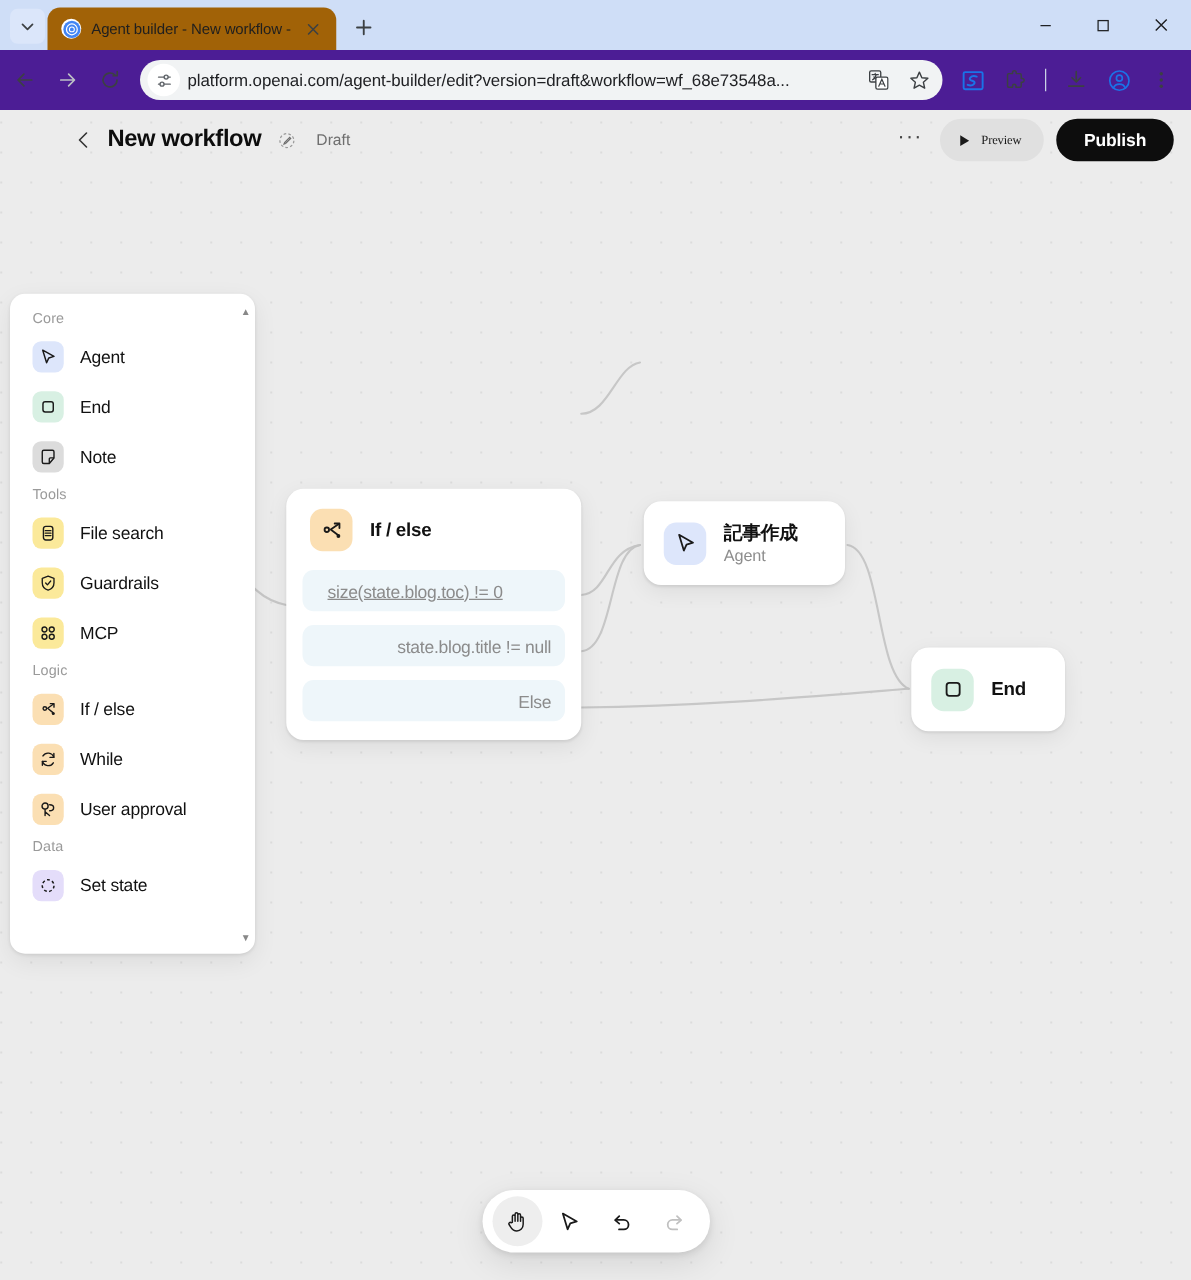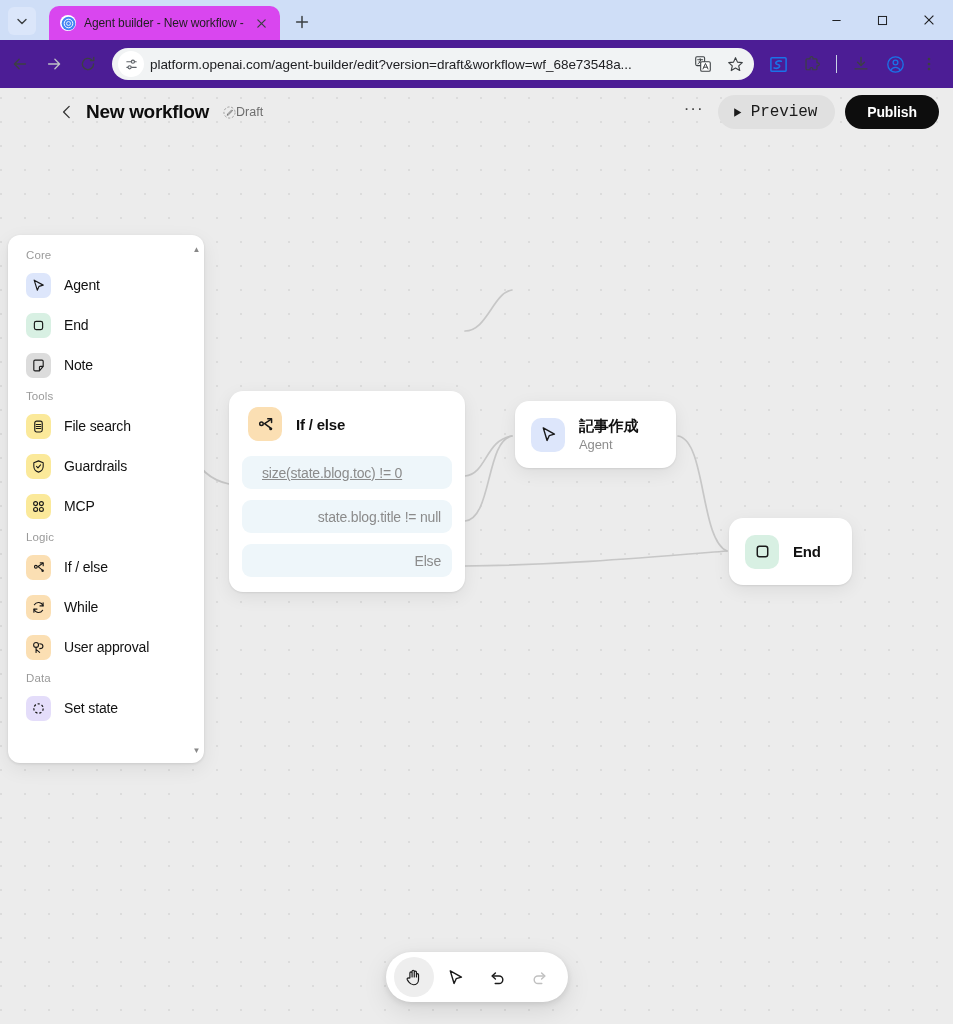--- a/index.html
+++ b/index.html
@@ -30,27 +30,26 @@
     margin: 0 2px 5px 4px;
     border-radius: 6px;
     display: flex; align-items: center; justify-content: center;
     background: #dbe6fa;
   }
   .tab-list-btn svg { display: block; }
   .tab {
     height: 34px;
     min-width: 230px;
     max-width: 248px;
-    background: #d946ef;
+    background: #a16207;
     border-radius: 10px 10px 0 0;
     display: flex; align-items: center;
     padding: 0 8px 0 11px;
     gap: 8px;
     position: relative;
-    margin-left: 11px;
   }
   .tab-favicon {
     width: 16px; height: 16px; flex: none;
     border-radius: 50%;
     background: #ffffff;
     display: flex; align-items: center; justify-content: center;
   }
   .tab-title {
     font-size: 12px; color: #1f1f1f;
     white-space: nowrap; overflow: hidden;
@@ -140,41 +139,41 @@
   .back-chevron {
     width: 26px; height: 26px;
     display: flex; align-items: center; justify-content: center;
     flex: none; margin-right: 6px;
   }
   .wf-title {
     font-size: 19px; font-weight: 700; color: #0d0d0d;
     letter-spacing: -0.3px;
   }
   .draft-badge {
-    display: flex; align-items: center; gap: 0;
+    display: flex; align-items: center; gap: 17px;
     margin-left: 14px;
     color: #6e6e6e; font-size: 12.5px;
   }
   .header-right {
     margin-left: auto;
     display: flex; align-items: center; gap: 10px;
   }
   .dots-btn {
     width: 28px; height: 28px;
     display: flex; align-items: center; justify-content: center;
     color: #444; font-size: 17px; letter-spacing: 1px;
     padding-bottom: 7px;
   }
   .btn-preview {
     height: 34px; padding: 0 18px 0 14px;
     background: #e0e0e0;
     border-radius: 17px; border: none;
     display: flex; align-items: center; gap: 8px;
-    font-size: 16px; color: #1a1a1a;
-    font-family: Liberation Mono, monospace;
+    font-size: 10px; color: #1a1a1a;
+    font-family: Liberation Serif, serif;
     letter-spacing: -0.1px;
     justify-content: space-between;
   }
   .btn-publish {
     height: 34px; padding: 0 22px;
     background: #0d0d0d; color: #ffffff;
     border-radius: 17px; border: none;
     font-size: 14px; font-weight: 600;
     font-family: inherit;
     letter-spacing: -0.1px;

